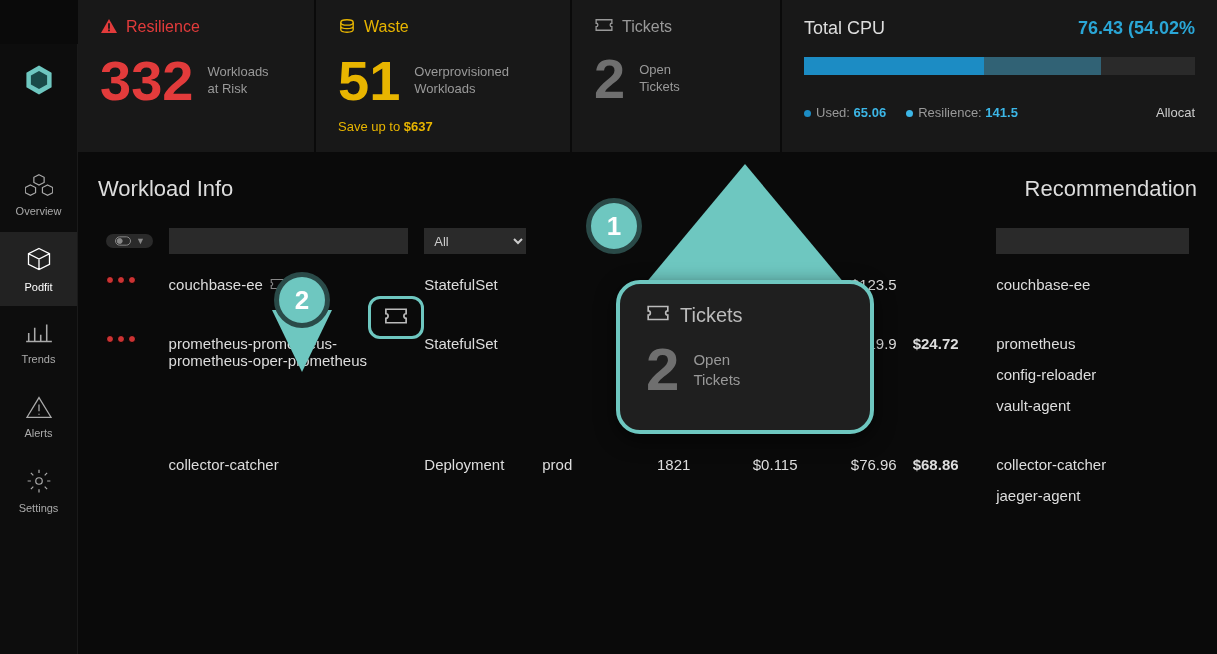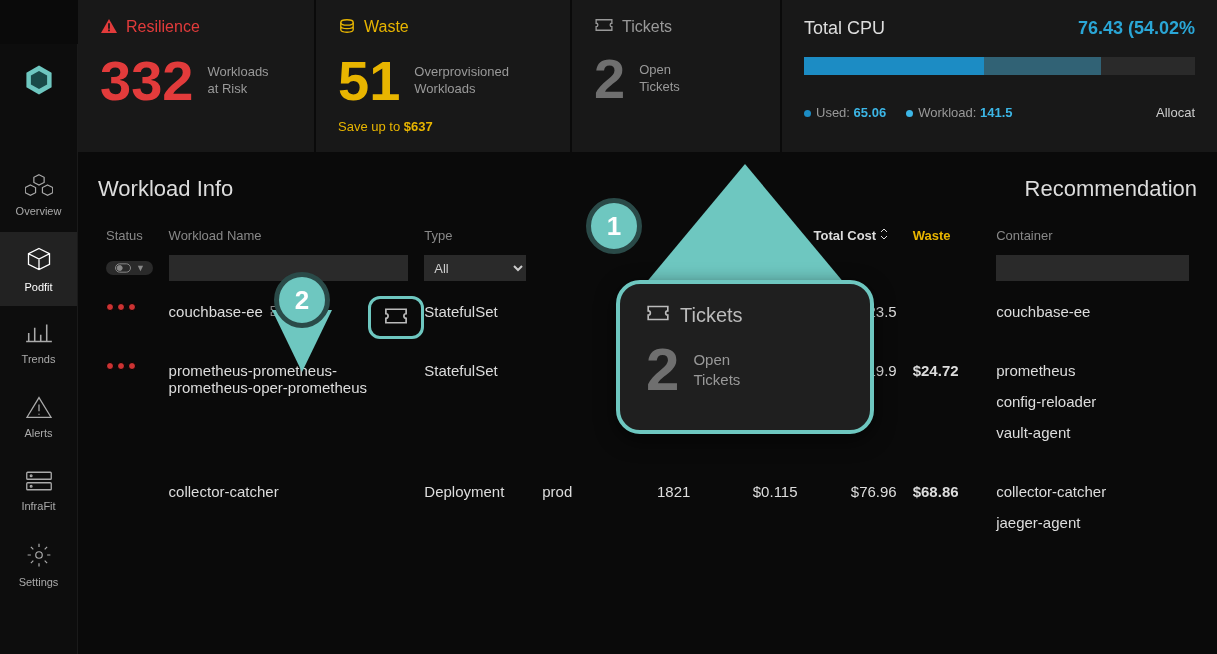--- a/index.html
+++ b/index.html
@@ -368,31 +368,20 @@
   <div class="nav-item">
     <span class="icon">
       <svg width="28" height="24" viewBox="0 0 32 28" fill="none" stroke="#aaa" stroke-width="1.5">
           <path d="M16 3L30 26H2z M16 11v8 M16 22v1"></path>
         </svg>
     </span>
     <span>Alerts</span>
   </div>
   <div class="nav-item">
     <span class="icon">
-      <svg width="28" height="22" viewBox="0 0 32 24" fill="none" stroke="#aaa" stroke-width="1.5">
-          <rect x="2" y="2" width="28" height="8" rx="1"></rect>
-          <rect x="2" y="14" width="28" height="8" rx="1"></rect>
-          <circle cx="7" cy="6" r="1"></circle>
-          <circle cx="7" cy="18" r="1"></circle>
-        </svg>
-    </span>
-    <span>InfraFit</span>
-  </div>
-  <div class="nav-item">
-    <span class="icon">
       <svg width="26" height="26" viewBox="0 0 32 32" fill="none" stroke="#aaa" stroke-width="1.5">
           <circle cx="16" cy="16" r="4"></circle>
           <path d="M16 2v4M16 26v4M2 16h4M26 16h4M6 6l3 3M23 23l3 3M26 6l-3 3M9 23l-3 3"></path>
         </svg>
     </span>
     <span>Settings</span>
   </div>
 </div>
 
 <div class="main">
@@ -464,21 +453,21 @@
         <span class="cpu-value">
           <span>76.43</span> <span>(54.02%</span>
         </span>
       </div>
       <div class="cpu-bar">
         <div class="requested" id="cpu-bar-req" style="width: 76%;"></div>
         <div class="used" id="cpu-bar-used" style="width: 46%;"></div>
       </div>
       <div class="cpu-legend">
         <span><span class="dot" style="background:#1c8cc4"></span><span>Used:</span> <span class="val">65.06</span></span>
-        <span><span class="dot" style="background:#3cb6e6"></span><span>Workload:</span> <span class="val">141.5</span></span>
+        <span><span class="dot" style="background:#3cb6e6"></span><span>Resilience:</span> <span class="val">141.5</span></span>
         <span class="allocatable">Allocat</span>
       </div>
     </div>
   </div>
 
   <div class="workload-section">
     <div class="section-header">
       <span class="section-title">Workload Info</span>
       <span class="section-title">Recommendation</span>
     </div>
@@ -489,33 +478,20 @@
           <col class="c-name">
           <col class="c-type">
           <col class="c-ns">
           <col class="c-rep">
           <col class="c-costrep">
           <col class="c-totalcost">
           <col class="c-waste">
           <col class="c-container">
       </colgroup>
       <thead>
-        <tr>
-          <th>Status</th>
-          <th>Workload Name</th>
-          <th>Type</th>
-          <th></th>
-          <th></th>
-          <th></th>
-          <th class="sortable"><span>Total Cost</span> <svg width="8" height="12" viewBox="0 0 8 12" fill="none" stroke="#ddd" stroke-width="1">
-                <path d="M1 4l3-3 3 3M1 8l3 3 3-3"></path>
-              </svg></th>
-          <th><span class="waste-header">Waste</span></th>
-          <th>Container</th>
-        </tr>
         <tr class="filter-row">
           <th><span class="filter-pill">
                 <svg width="18" height="10" viewBox="0 0 20 12" fill="none" stroke="#888" stroke-width="1.2">
                   <rect x="1" y="1" width="18" height="10" rx="5"></rect>
                   <circle cx="6" cy="6" r="3" fill="#888"></circle>
                 </svg>
                 <span class="arrow">▼</span>
               </span></th>
           <th><input class="filter-input" style=""></th>
           <th><select class="filter-select"><option>All</option></select></th>

